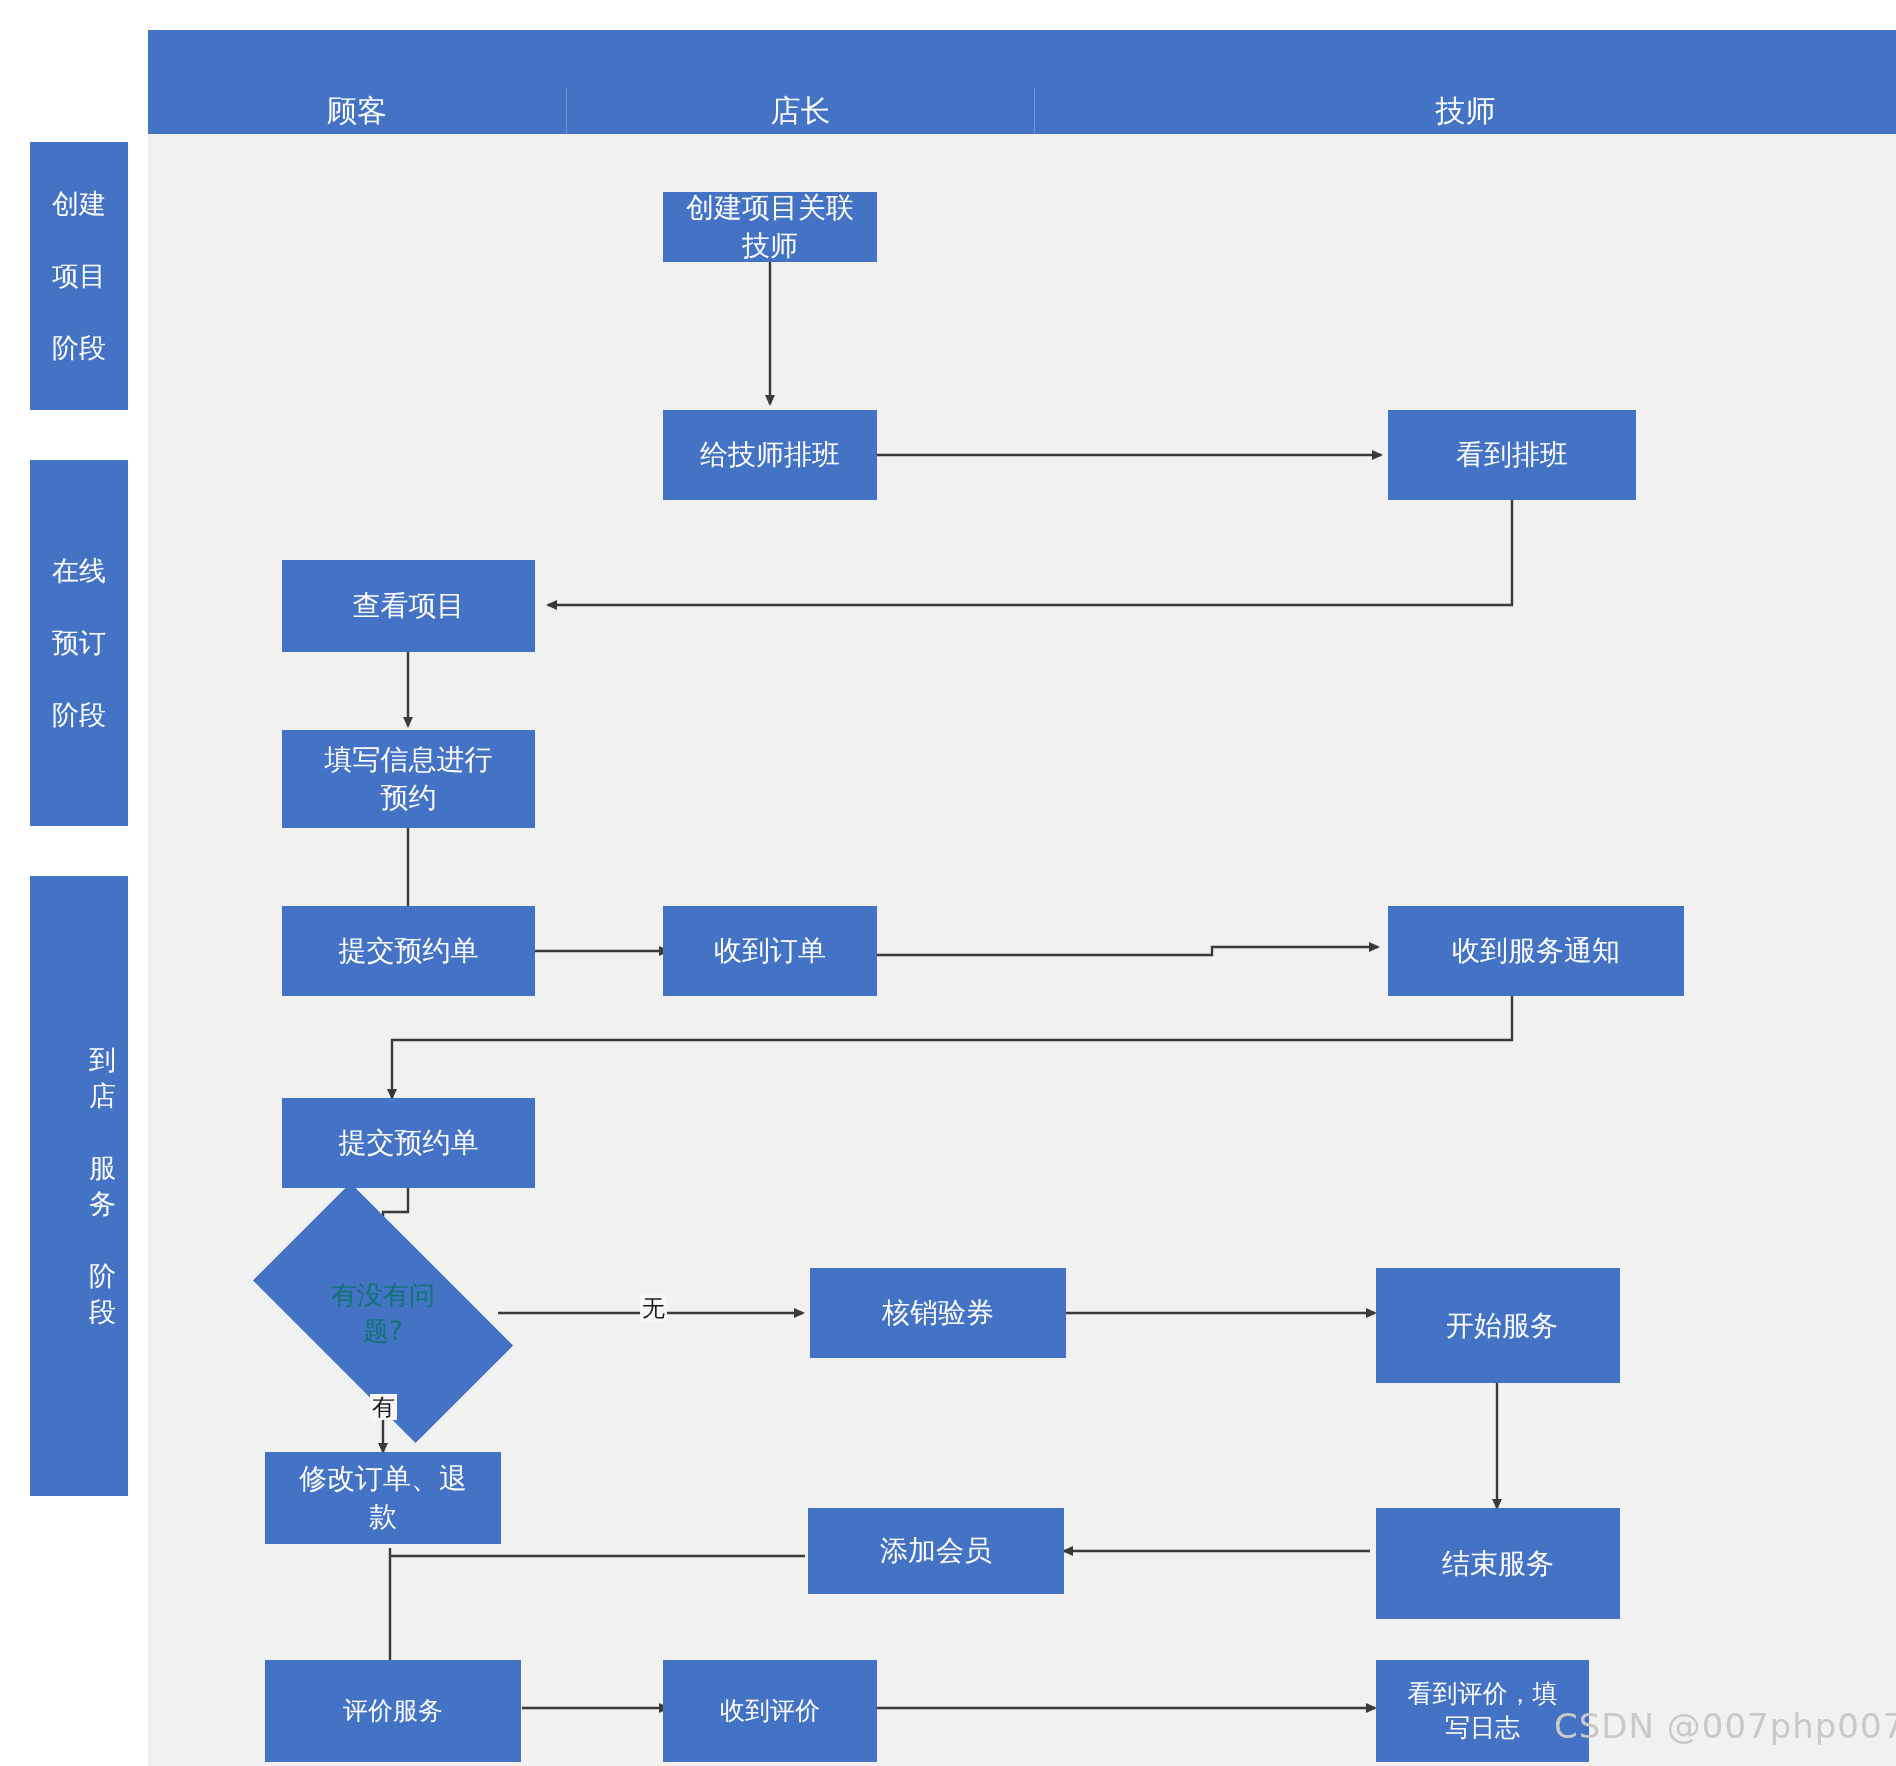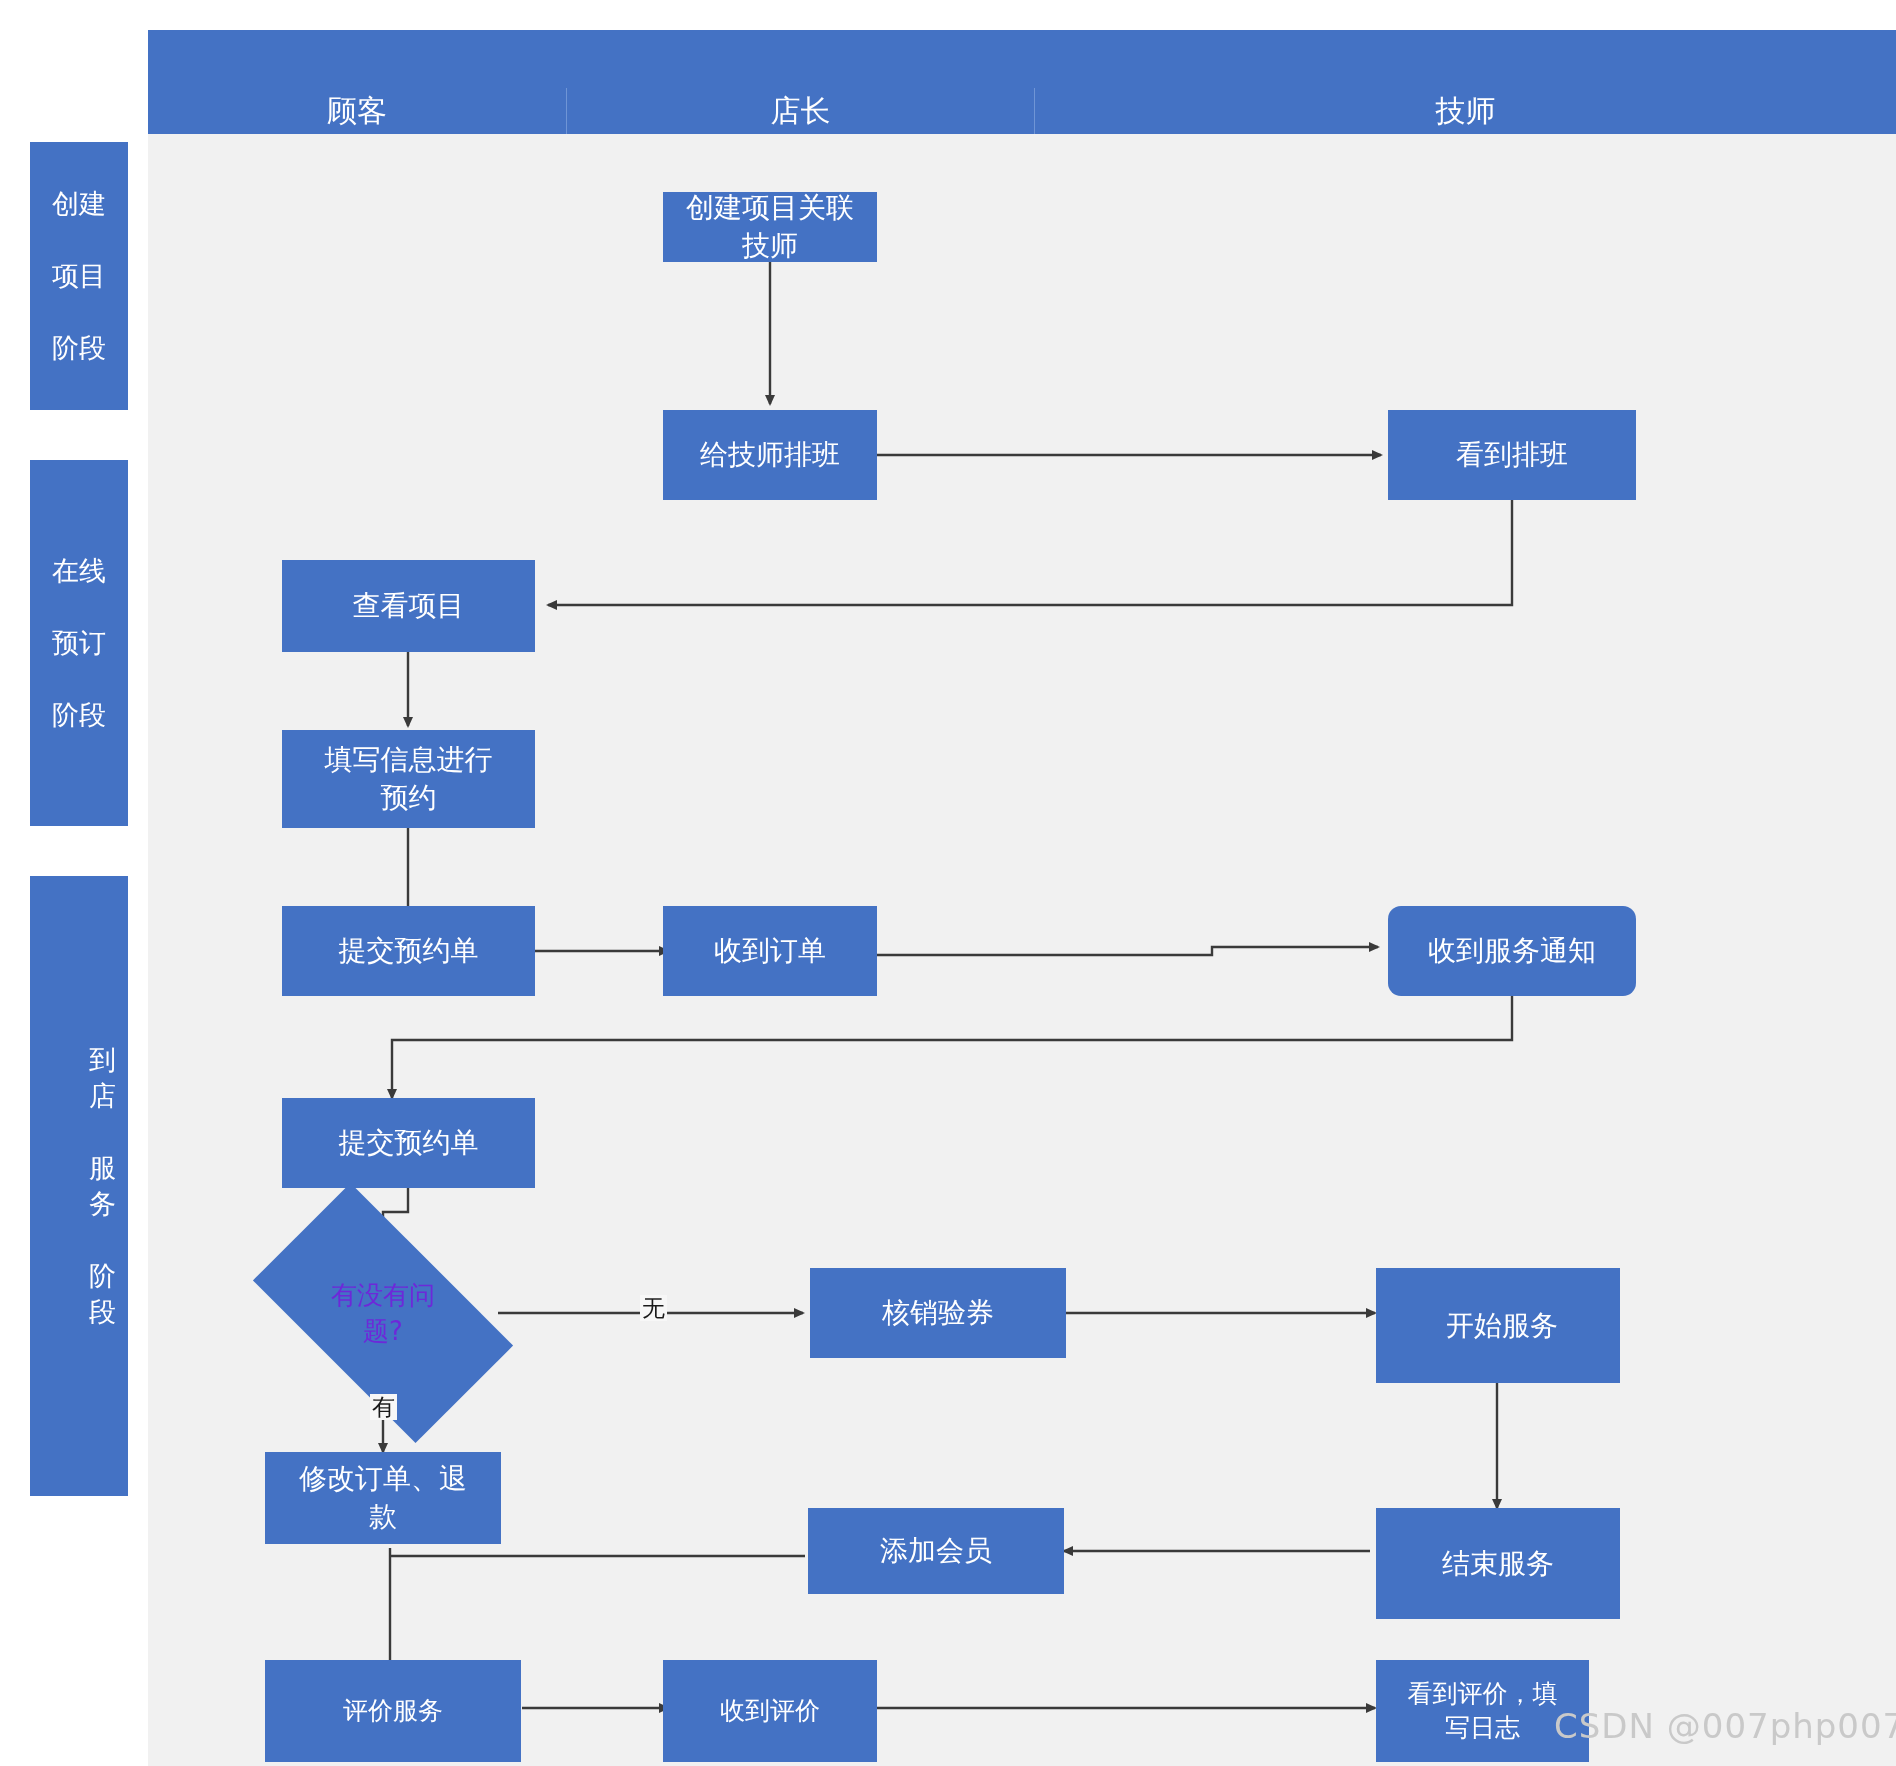--- a/index.html
+++ b/index.html
@@ -89,21 +89,21 @@
     transform: rotate(45deg);
   }
   .diamond .dtext {
     position: absolute;
     left: 0; top: 0;
     width: 100%; height: 100%;
     display: flex;
     align-items: center;
     justify-content: center;
     text-align: center;
-    color: #6d28d9;
+    color: #0f766e;
     font-size: 26px;
     line-height: 36px;
   }
 
   svg.edges {
     position: absolute;
     left: 0; top: 0;
     width: 1896px;
     height: 1766px;
     pointer-events: none;
@@ -210,21 +210,21 @@
   <div class="node" style="left:1388px; top:410px; width:248px; height:90px;">看到排班</div>
 
   <div class="node" style="left:282px; top:560px; width:253px; height:92px;">查看项目</div>
 
   <div class="node" style="left:282px; top:730px; width:253px; height:98px;">填写信息进行<br>预约</div>
 
   <div class="node" style="left:282px; top:906px; width:253px; height:90px;">提交预约单</div>
 
   <div class="node" style="left:663px; top:906px; width:214px; height:90px;">收到订单</div>
 
-  <div class="node" style="left:1388px; top:906px; width:248px; height:90px;border-radius:13px;">收到服务通知</div>
+  <div class="node" style="left:1388px; top:906px; width:296px; height:90px;">收到服务通知</div>
 
   <div class="node" style="left:282px; top:1098px; width:253px; height:90px;">提交预约单</div>
 
   <div class="diamond" style="left:268px; top:1244px; width:230px; height:138px;">
     <div class="shape"></div>
     <div class="dtext">有没有问<br>题?</div>
   </div>
 
   <div class="node" style="left:265px; top:1452px; width:236px; height:92px;">修改订单、退<br>款</div>
 

